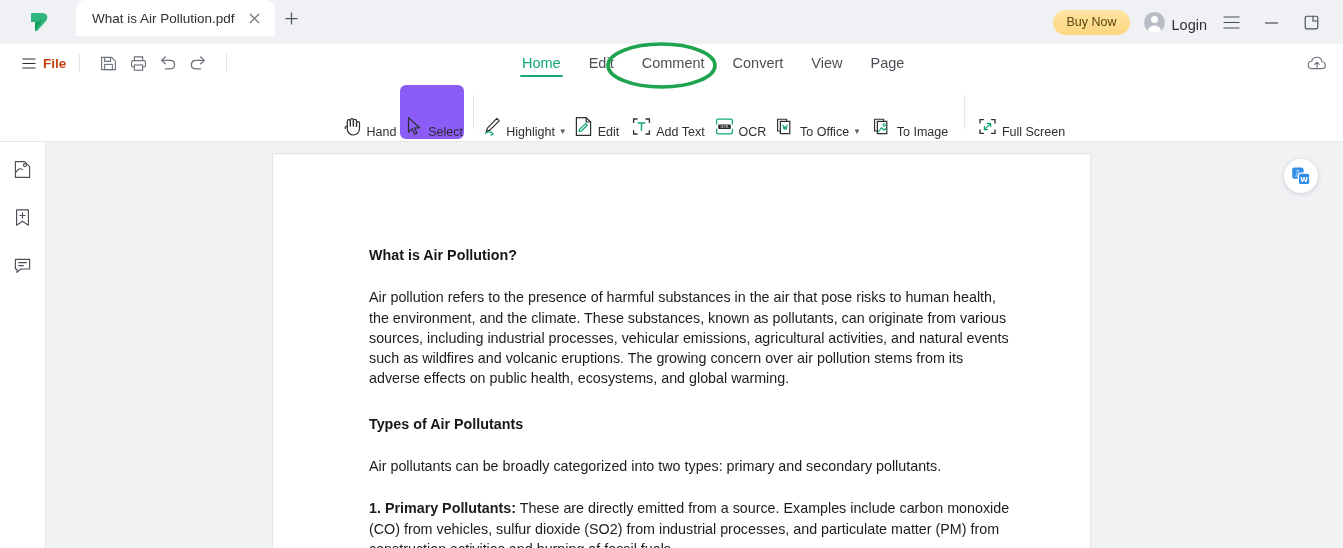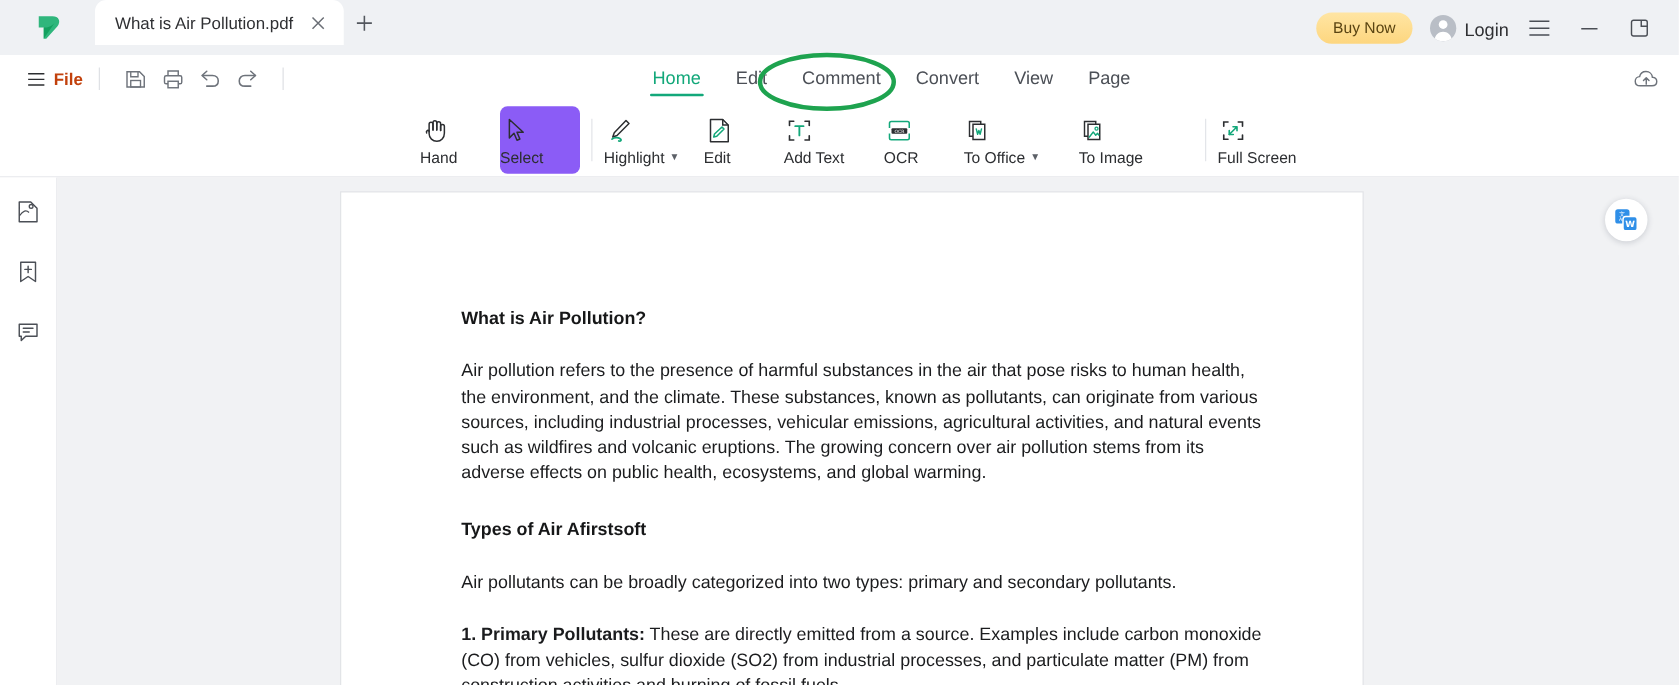--- a/index.html
+++ b/index.html
@@ -131,21 +131,21 @@
     background: #ffffff;
     border-bottom: 1px solid #e6e8ec;
   }
   .tool-strip {
     position: absolute; left: 336px; top: 0; height: 60px;
     display: flex; align-items: center; gap: 0px;
   }
   .tool {
     width: 64px; height: 54px;
     border-radius: 6px;
-    display: flex; flex-direction: column; align-items: flex-start; justify-content: center;
+    display: flex; flex-direction: row; align-items: flex-end; justify-content: center;
     gap: 2px;
   }
   .tool.wide { width: 80px; }
   .tool.xwide { width: 92px; }
   .tool.active { background: #8b5cf6; }
   .tool-ic { height: 26px; display: flex; align-items: center; justify-content: center; }
   .tool-lbl {
     font-size: 12.5px; color: #2c2e31;
     display: flex; align-items: center; gap: 4px; white-space: nowrap;
   }
@@ -462,21 +462,21 @@
       <path d="M5.6 6.6 H13.4 M5.6 9.6 H10.4" stroke="currentColor" stroke-width="1.1" stroke-linecap="round"></path>
     </svg>
   </div>
 </div>
 
 <div class="viewer">
   <div class="page">
     <div class="page-body">
       <div class="doc-h">What is Air Pollution?</div>
       <div class="doc-p">Air pollution refers to the presence of harmful substances in the air that pose risks to human health, the environment, and the climate. These substances, known as pollutants, can originate from various sources, including industrial processes, vehicular emissions, agricultural activities, and natural events such as wildfires and volcanic eruptions. The growing concern over air pollution stems from its adverse effects on public health, ecosystems, and global warming.</div>
-      <div class="doc-h sub">Types of Air Afirstsoft</div>
+      <div class="doc-h sub">Types of Air Pollutants</div>
       <div class="doc-p">Air pollutants can be broadly categorized into two types: primary and secondary pollutants.</div>
       <div class="doc-p"><b>1. Primary Pollutants:</b><span> These are directly emitted from a source. Examples include carbon monoxide (CO) from vehicles, sulfur dioxide (SO2) from industrial processes, and particulate matter (PM) from construction activities and burning of fossil fuels.</span></div>
     </div>
   </div>
 
   <div class="floating-btn">
     <svg width="22" height="22" viewBox="0 0 22 22">
       <rect x="2.2" y="2.4" width="11.4" height="11.4" rx="2.1" fill="#2f8fe8"></rect>
       <text x="5.4" y="8.1" font-size="4.6" fill="#ffffff" font-family="DejaVu Sans, sans-serif">文</text>
       <text x="5.2" y="12.2" font-size="3.8" fill="#ffffff" font-family="DejaVu Sans, sans-serif">A</text>

